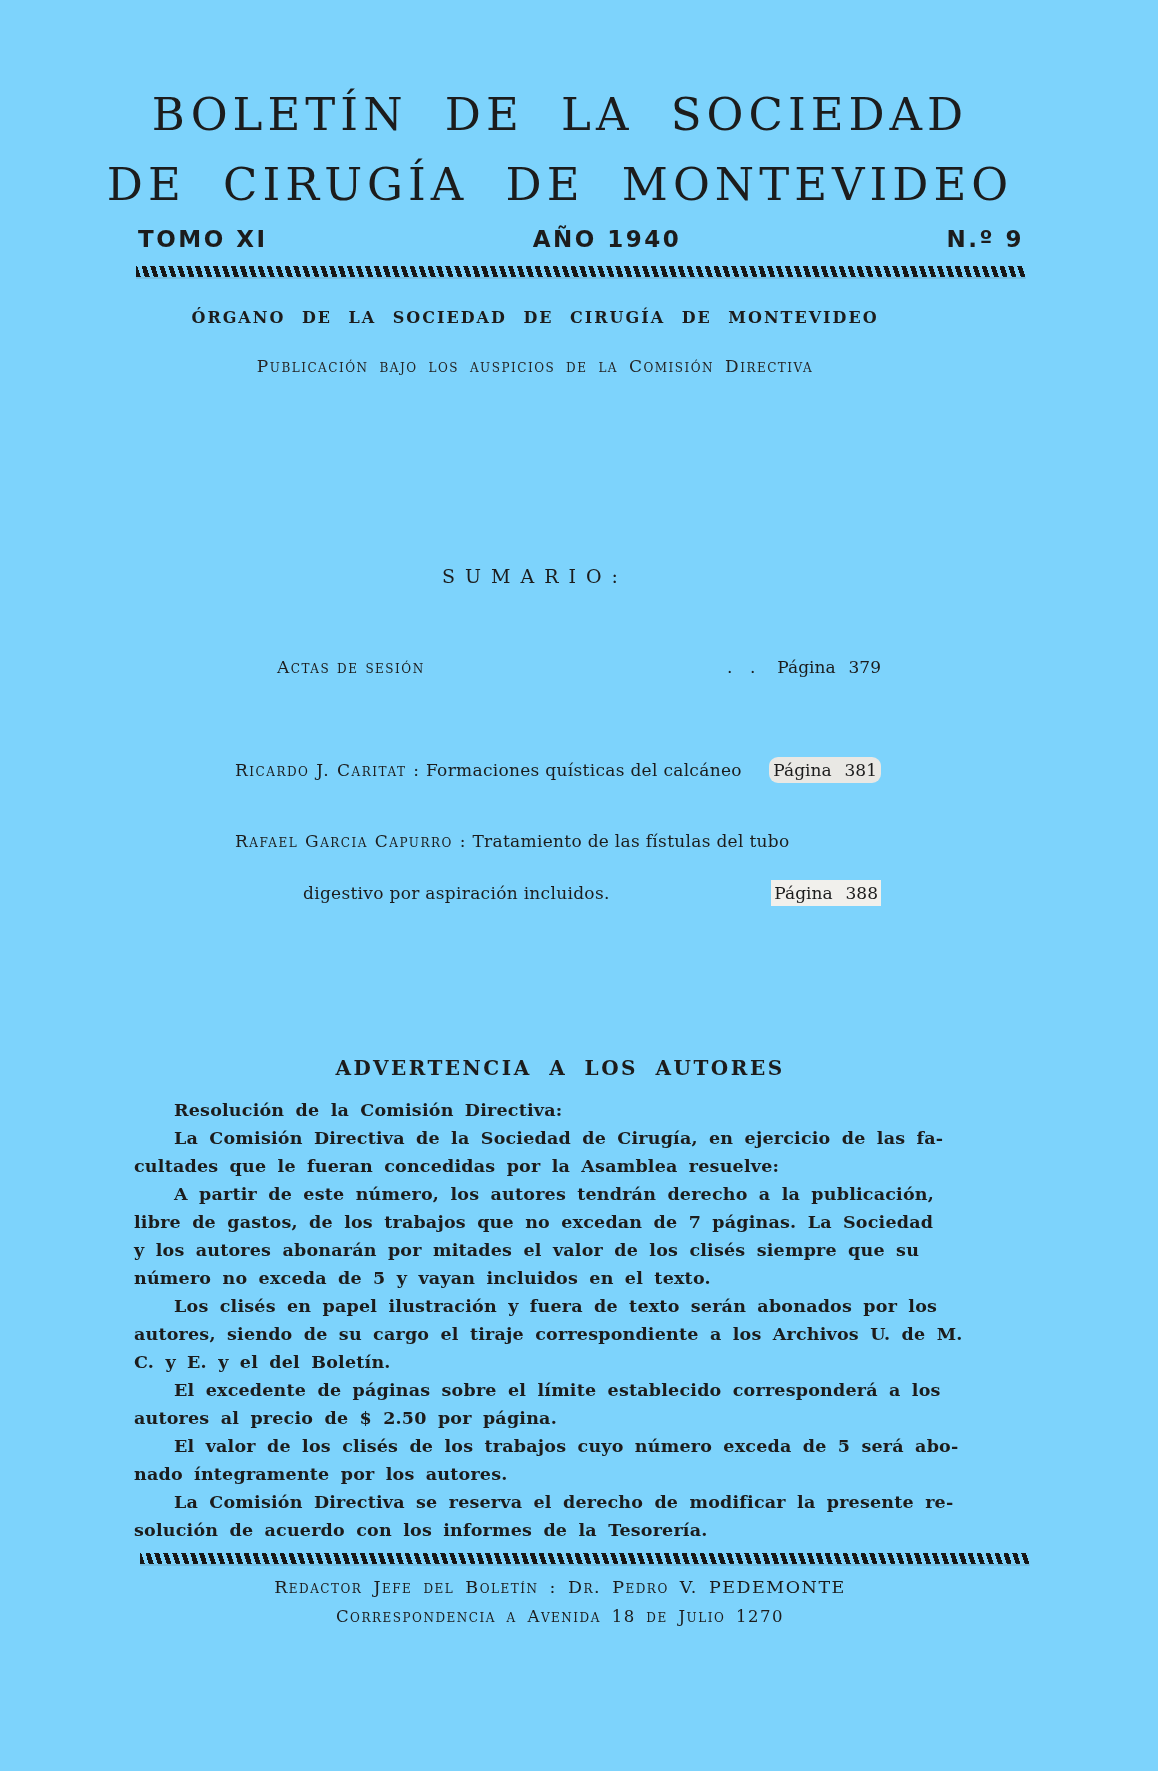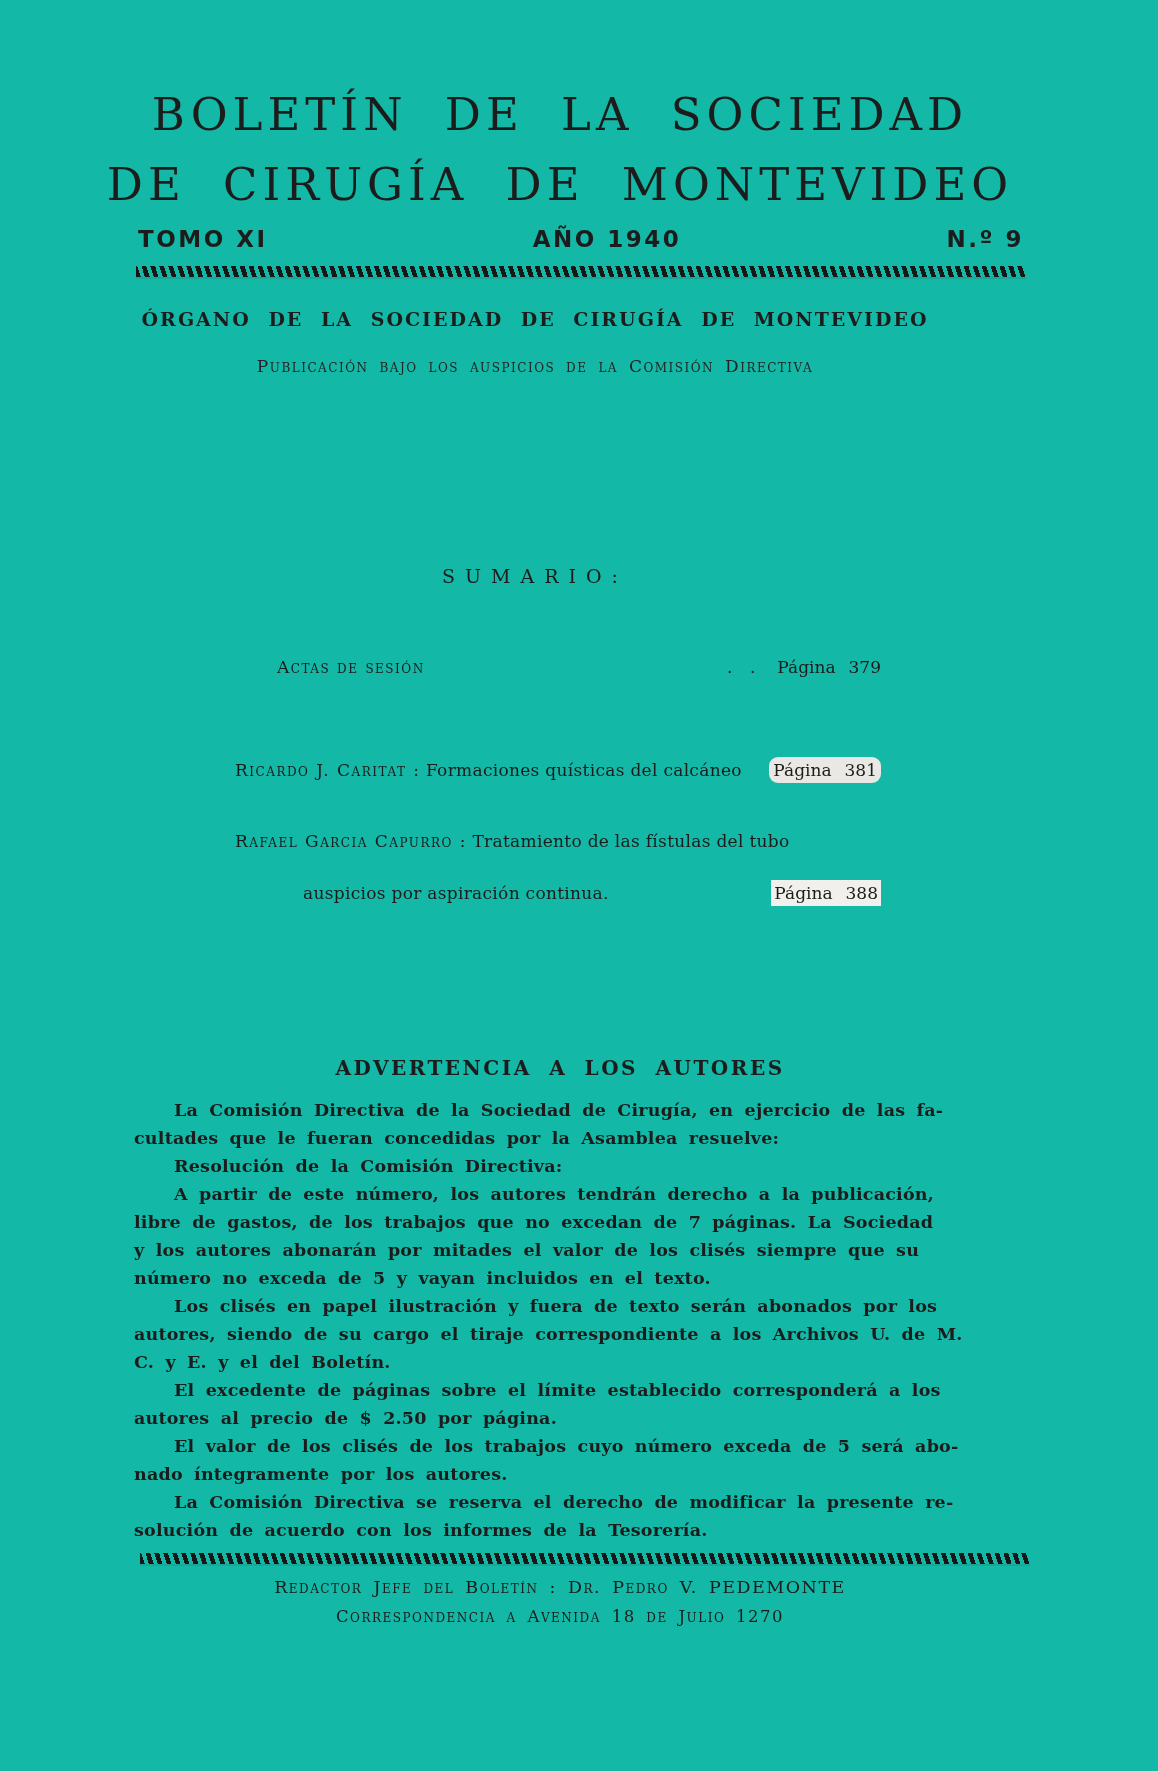--- a/index.html
+++ b/index.html
@@ -1,20 +1,20 @@
 <!DOCTYPE html>
 <html><head>
 <meta charset="utf-8">
 <style>
   html,body{margin:0;padding:0;background:#e9e9e9;}
   .page{
     position:relative;
     width:1158px;height:1771px;
     margin:0 auto;
-    background:#14b8a6;
+    background:#7dd3fc;
     color:#1c1c1c;
     font-family:"DejaVu Serif", serif;
     overflow:hidden;
   }
   
   .title{
     position:absolute;left:60px;width:1000px;
     text-align:center;
     font-family:"DejaVu Serif", serif;
     font-size:45px;line-height:1;
@@ -33,21 +33,21 @@
     position:absolute;height:11px;
     background:repeating-linear-gradient(72deg,#171717 0 4.5px,rgba(0,0,0,0) 4.5px 8.5px);
     box-shadow:0 2px 0 rgba(60,60,60,0.12);
   }
   .rope1{top:266px;left:136px;width:890px;}
   .rope2{top:1553px;left:140px;width:890px;}
   
   .organ{
     position:absolute;top:308px;left:60px;width:950px;
     text-align:center;
-    font-weight:bold;font-size:19px;
+    font-weight:bold;font-size:16px;
     letter-spacing:2px;word-spacing:9px;
     white-space:nowrap;
   }
   .auspices{
     position:absolute;top:356px;left:60px;width:950px;
     text-align:center;
     font-variant:small-caps;
     font-size:17px;letter-spacing:1.5px;word-spacing:4px;
     color:#242424;
     white-space:nowrap;
@@ -136,32 +136,32 @@
 
     <div class="toc-row row-e2">
       <span><span class="sc">Ricardo J. Caritat :</span> <span class="toc-title">Formaciones quísticas del calcáneo</span></span>
       <span class="pageref shade"><span>Página</span><span class="pnum">381</span></span>
     </div>
 
     <div class="toc-row single">
       <span><span class="sc">Rafael Garcia Capurro :</span> <span class="toc-title">Tratamiento de las fístulas del tubo</span></span>
     </div>
     <div class="toc-row row-e3b">
-      <span class="toc-title cont-indent">auspicios por aspiración continua.</span>
+      <span class="toc-title cont-indent">digestivo por aspiración incluidos.</span>
       <span class="pageref shade-light"><span>Página</span><span class="pnum">388</span></span>
     </div>
 
   </div>
 
   <div class="adv-heading">ADVERTENCIA A LOS AUTORES</div>
 
   <div class="adv-body">
+    <p class="para">Resolución de la Comisión Directiva:</p>
     <p class="para">La Comisión Directiva de la Sociedad de Cirugía, en ejercicio de las fa-
 cultades que le fueran concedidas por la Asamblea resuelve:</p>
-    <p class="para">Resolución de la Comisión Directiva:</p>
     <p class="para">A partir de este número, los autores tendrán derecho a la publicación,
 libre de gastos, de los trabajos que no excedan de 7 páginas. La Sociedad
 y los autores abonarán por mitades el valor de los clisés siempre que su
 número no exceda de 5 y vayan incluidos en el texto.</p>
     <p class="para">Los clisés en papel ilustración y fuera de texto serán abonados por los
 autores, siendo de su cargo el tiraje correspondiente a los Archivos U. de M.
 C. y E. y el del Boletín.</p>
     <p class="para">El excedente de páginas sobre el límite establecido corresponderá a los
 autores al precio de $ 2.50 por página.</p>
     <p class="para">El valor de los clisés de los trabajos cuyo número exceda de 5 será abo-

